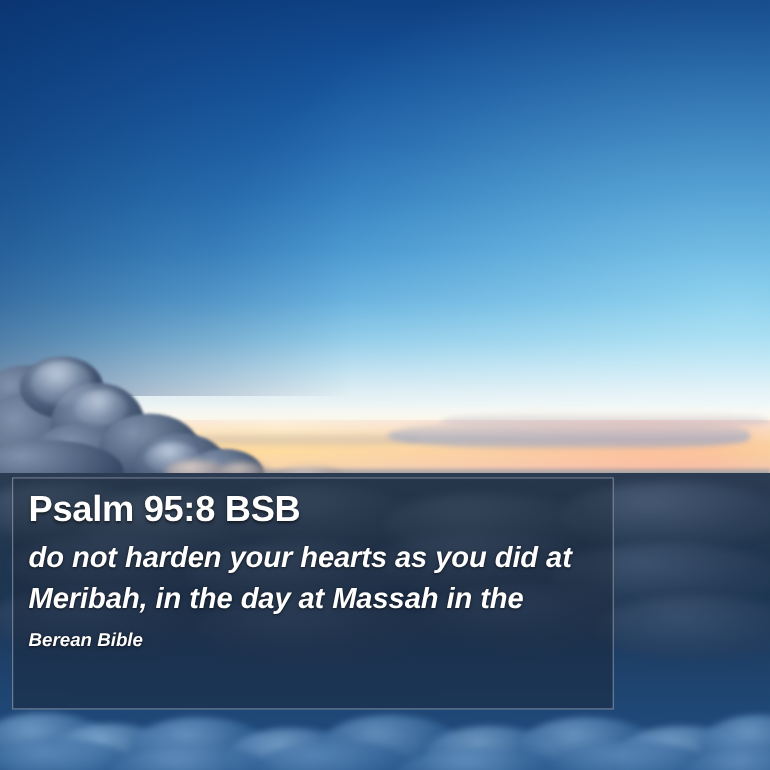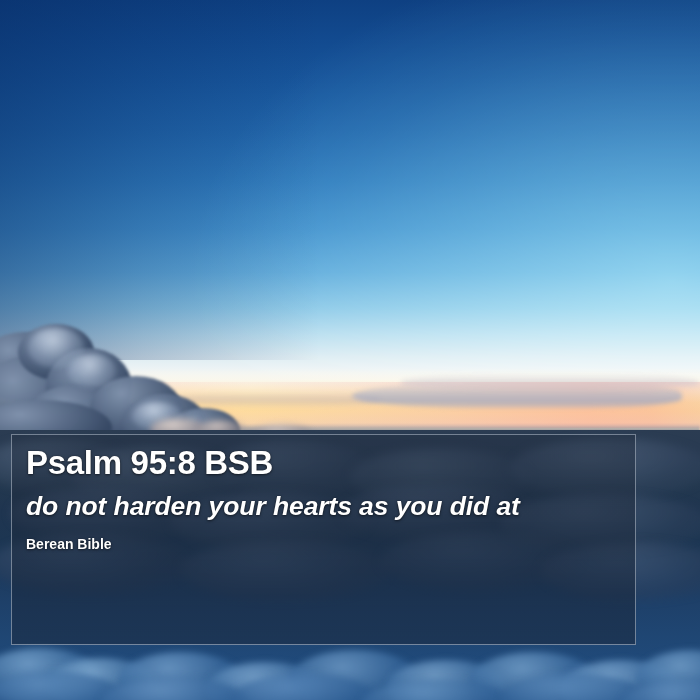--- a/index.html
+++ b/index.html
@@ -207,21 +207,21 @@
     position: absolute;
     border-radius: 50%;
     filter: blur(4px);
   }
 
   
   .panel {
     position: absolute;
     left: 11px;
     top: 434px;
-    width: 625px;
+    width: 547px;
     height: 211px;
     box-sizing: border-box;
     border: 1px solid rgba(196,206,218,0.52);
     background: linear-gradient(to bottom,
         rgba(36,48,66,0.46) 0%,
         rgba(30,42,60,0.50) 40%,
         rgba(26,40,60,0.54) 75%,
         rgba(26,42,64,0.58) 100%);
     backdrop-filter: blur(0.4px);
   }
@@ -256,21 +256,22 @@
     letter-spacing: -0.1px;
     text-shadow: 0 1px 3px rgba(0,0,0,0.55), 0 0 1px rgba(0,0,0,0.6);
     max-width: 640px;
   }
 
   .verse-attrib {
     margin: 8px 0 0 0;
     color: #ffffff;
     font-family: "Liberation Sans", sans-serif;
     font-weight: bold;
-    font-size: 14px;
+    font-style: italic;
+    font-size: 17px;
     line-height: 22px;
     text-shadow: 0 1px 3px rgba(0,0,0,0.55), 0 0 1px rgba(0,0,0,0.6);
   }
 </style>
 </head>
 <body>
 
 <div class="stage">
 
   <div class="sky"></div>
@@ -342,20 +343,21 @@
     <div class="cs-puff" style="left:620px; top:250px; width:130px; height:50px; background:radial-gradient(ellipse at 40% 26%, rgba(102,146,192,0.75) 0%, rgba(48,96,150,0.66) 55%, rgba(18,52,102,0.2) 100%);"></div>
   </div>
 
   <div class="panel">
     <div class="panel-inner">
 
       <div class="verse-title">Psalm 95:8 BSB</div>
 
       <div class="verse-body">
         <div>do not harden your hearts as you did at</div>
+        <div>Meribah, in the day at Massah in the</div>
       </div>
 
       <div class="verse-attrib">Berean Bible</div>
 
     </div>
   </div>
 
 </div>
 
 </body></html>

